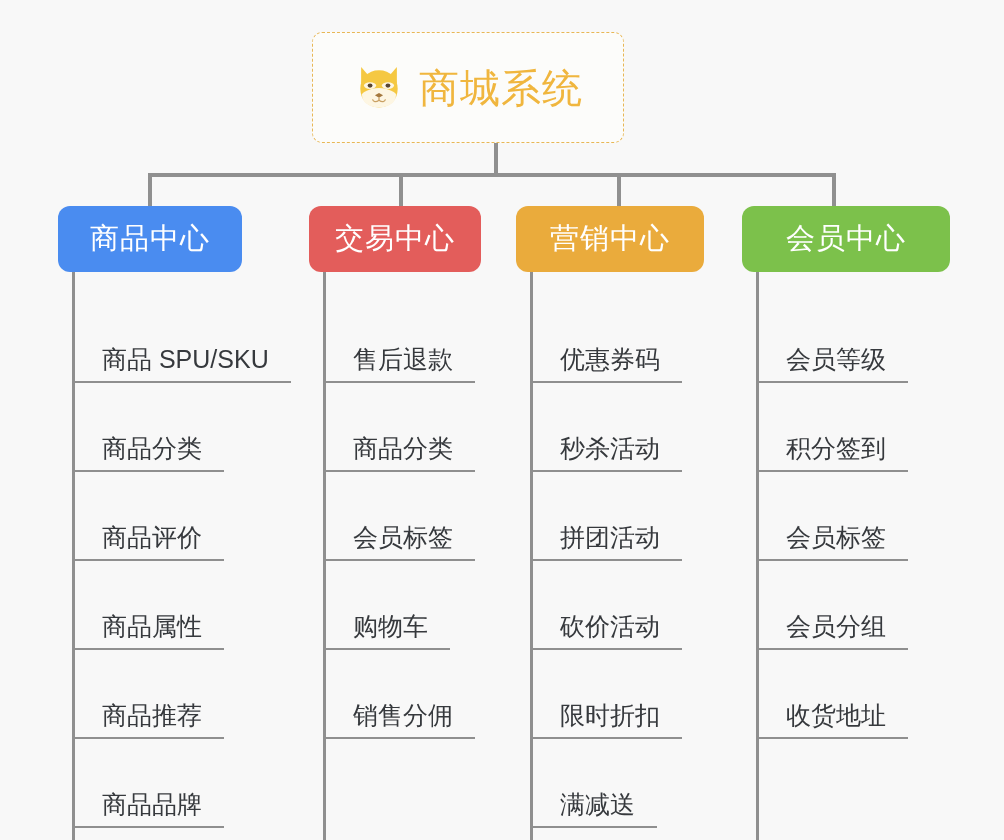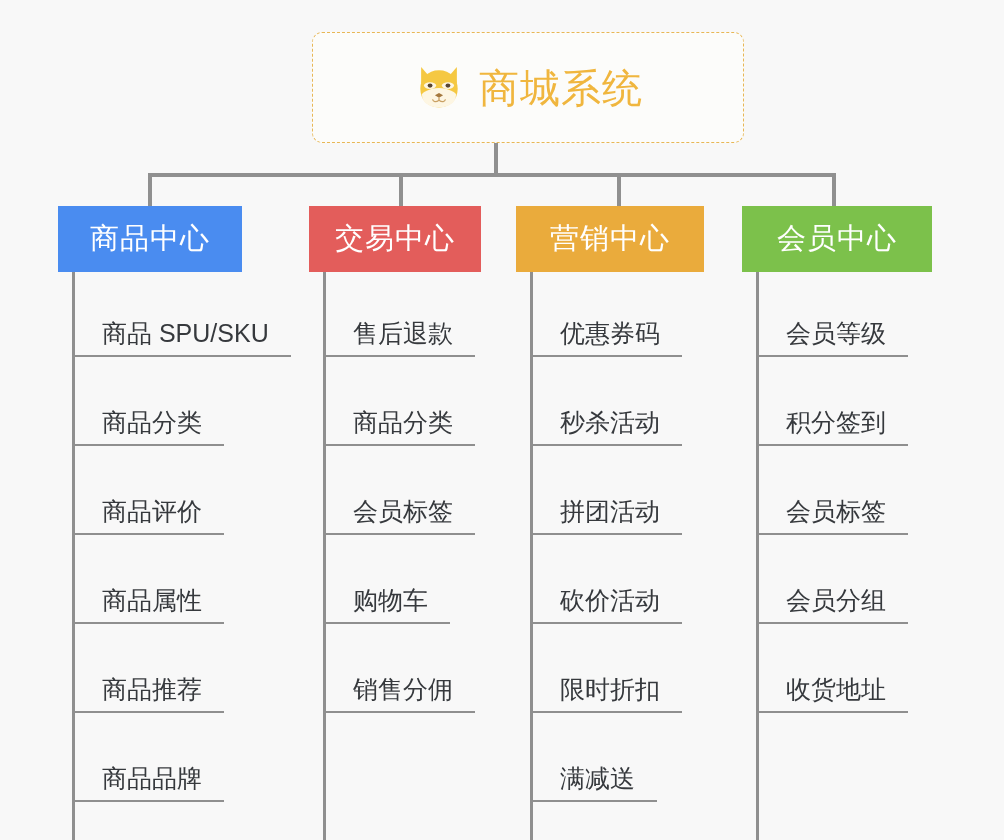--- a/index.html
+++ b/index.html
@@ -19,21 +19,21 @@
     position: relative;
     width: 1004px;
     height: 840px;
   }
 
   
   .root-node {
     position: absolute;
     left: 312px;
     top: 32px;
-    width: 432px;
+    width: 312px;
     height: 111px;
     box-sizing: border-box;
     background: #fcfcfa;
     border: 1.5px dashed #e8b755;
     border-radius: 10px;
     display: flex;
     align-items: center;
     justify-content: center;
     gap: 14px;
   }
@@ -84,33 +84,33 @@
     top: 206px;
   }
   .branch.b1 { left: 58px;  width: 250px; }
   .branch.b2 { left: 309px; width: 218px; }
   .branch.b3 { left: 516px; width: 215px; }
   .branch.b4 { left: 742px; width: 215px; }
 
   .branch-header {
     box-sizing: border-box;
     height: 66px;
-    border-radius: 0;
+    border-radius: 12px;
     display: flex;
     align-items: center;
     justify-content: center;
     color: #ffffff;
     font-size: 29px;
     letter-spacing: 1px;
     white-space: nowrap;
   }
   .branch.b1 .branch-header { width: 184px; background: #4a8cf0; }
   .branch.b2 .branch-header { width: 172px; background: #e35d5b; }
   .branch.b3 .branch-header { width: 188px; background: #eaab3c; }
-  .branch.b4 .branch-header { width: 190px; background: #7cc14b; }
+  .branch.b4 .branch-header { width: 208px; background: #7cc14b; }
 
   
   .leaf-list {
     position: relative;
     margin-top: 0;
     padding-top: 22px;
   }
   .leaf-spine {
     position: absolute;
     left: 14px;
@@ -121,21 +121,21 @@
   .branch.b1 .leaf-spine { height: 603px; }
   .branch.b2 .leaf-spine { height: 603px; }
   .branch.b3 .leaf-spine { height: 603px; }
   .branch.b4 .leaf-spine { height: 603px; }
 
   .leaf {
     position: relative;
     height: 89px;
     box-sizing: border-box;
     display: flex;
-    align-items: center;
+    align-items: flex-end;
     padding-left: 14px;
   }
   .leaf-inner {
     position: relative;
     display: inline-block;
     padding: 0 22px 8px 30px;
     border-bottom: 2.5px solid #8f8f8f;
   }
   .leaf-label {
     font-size: 25px;

